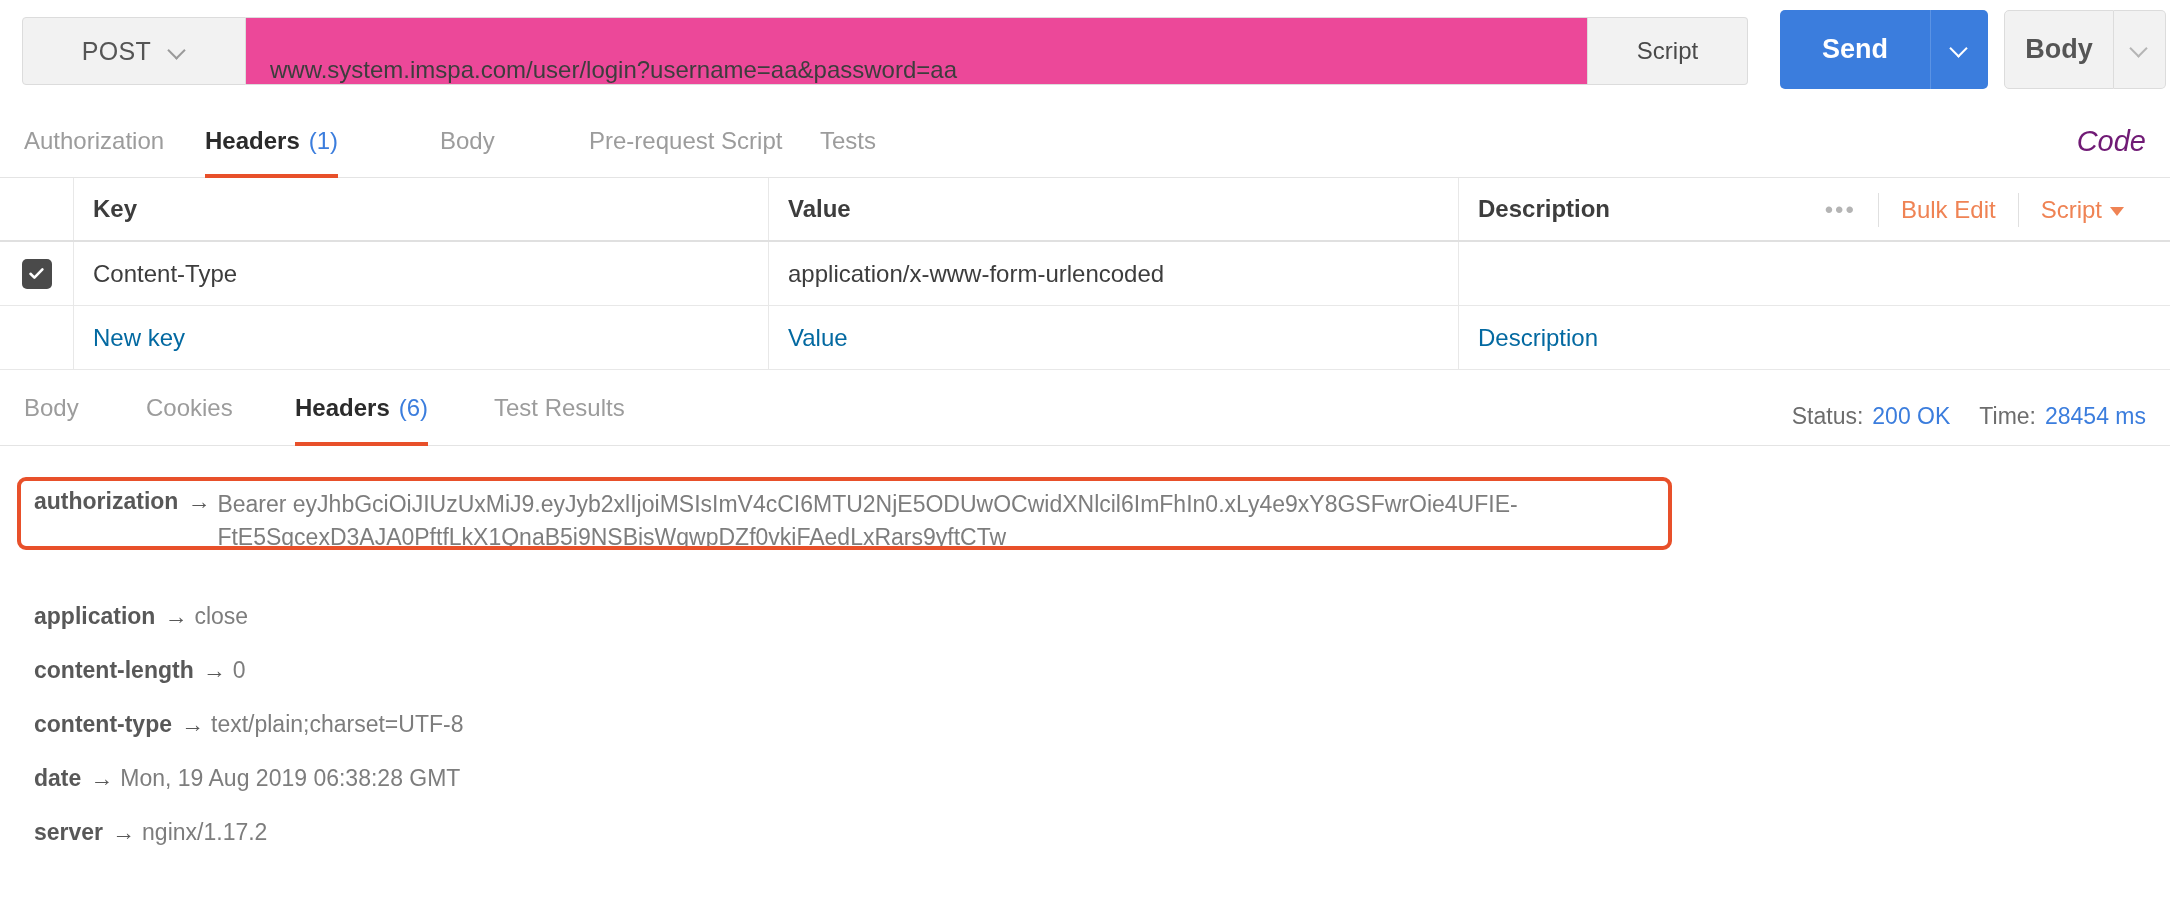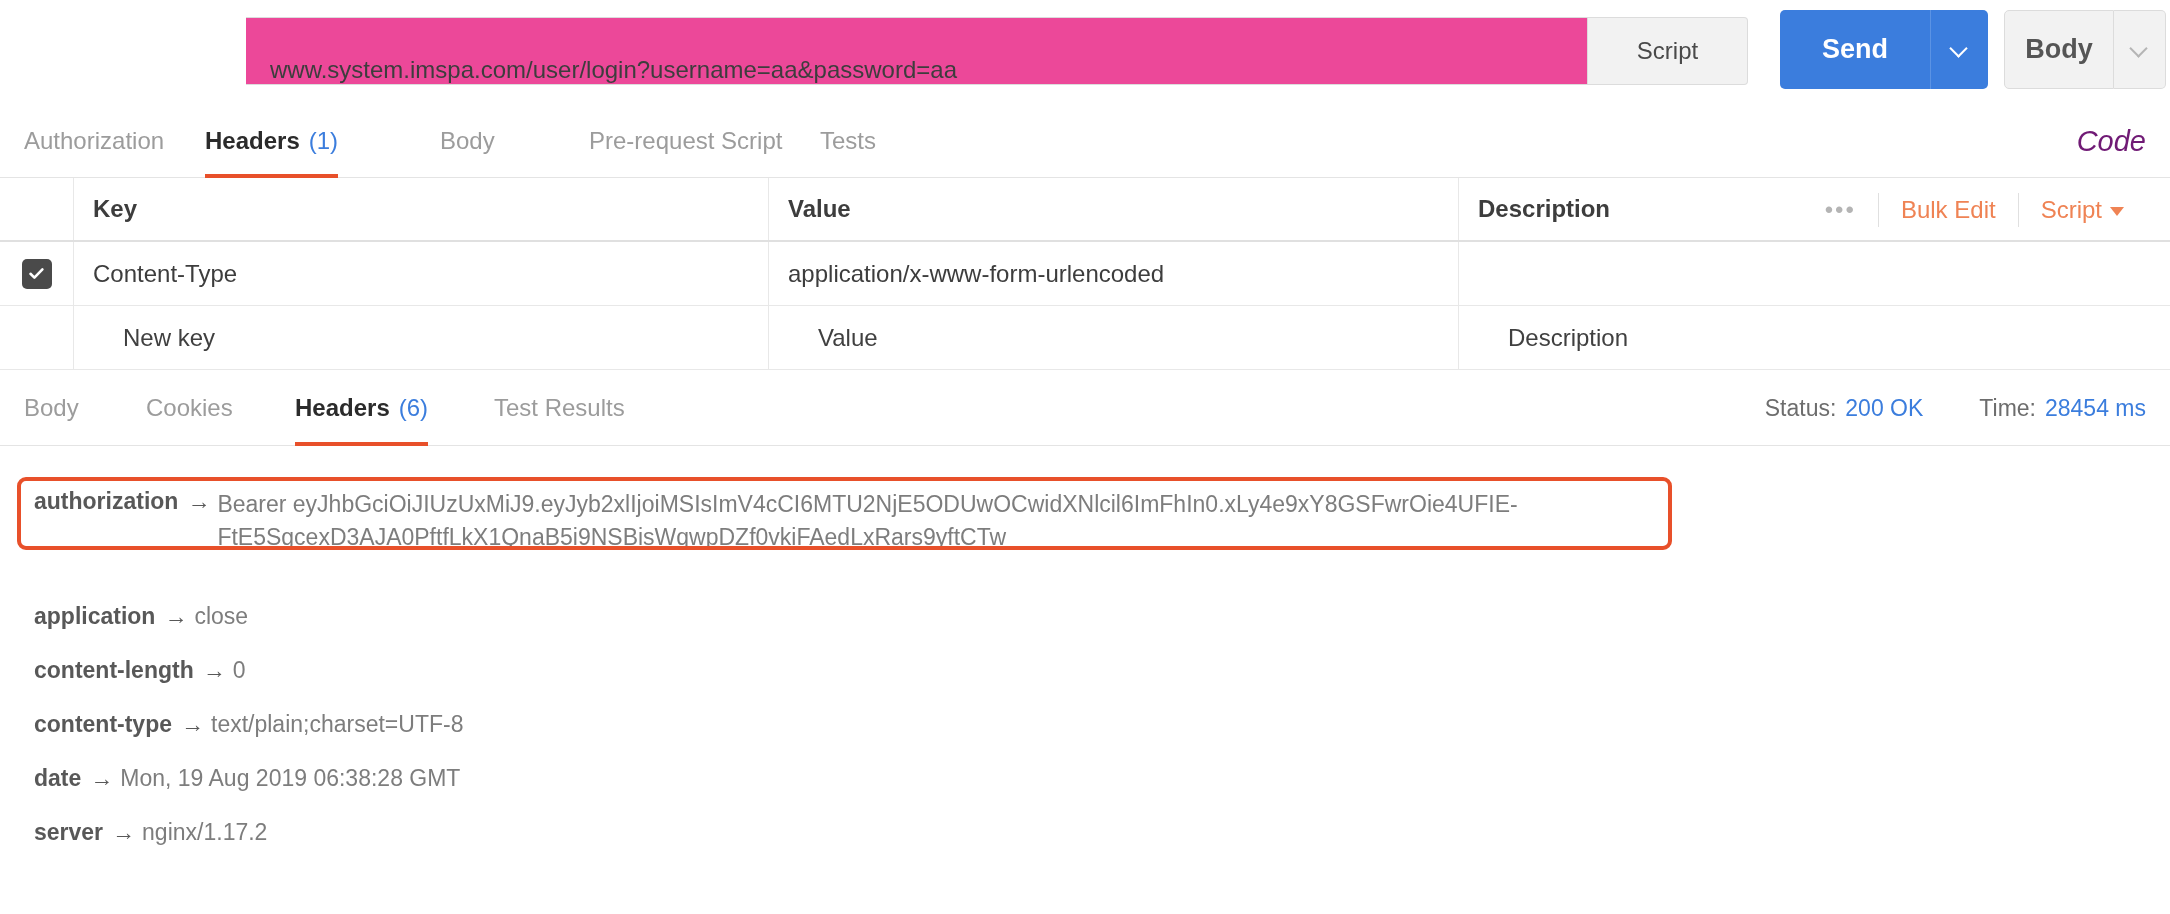--- a/index.html
+++ b/index.html
@@ -89,21 +89,21 @@
   
   .tbl { position:absolute; left:0; top:178px; width:2170px; }
   .tbl-row { position: relative; display:flex; height: 64px; border-bottom: 1px solid #e8e8e8; }
   .tbl-row.head { height: 64px; border-bottom: 2px solid #e0e0e0; }
   .c-chk { width: 74px; border-right: 1px solid #e8e8e8; display:flex; align-items:center; justify-content:center; }
   .c-key { width: 695px; border-right: 1px solid #e8e8e8; display:flex; align-items:center; padding-left: 19px; }
   .c-val { width: 690px; border-right: 1px solid #e8e8e8; display:flex; align-items:center; padding-left: 19px; }
   .c-desc { flex: 1; display:flex; align-items:center; padding-left: 19px; position: relative; }
   .th { font-size: 24px; font-weight: bold; color: #3d3d3d; }
   .td { font-size: 24px; color: #3d3d3d; }
-  .td.ph { color: #404040; margin-left: 30px; }
+  .td.ph { color: #0369a1; }
   .chkbox {
     width: 30px; height: 30px; background:#4a4a4a; border-radius: 5px;
     display:flex; align-items:center; justify-content:center; cursor:pointer;
   }
   .chkbox svg { display:block; }
   .hdr-actions {
     position:absolute; right: 24px; top: 0; height: 64px; display:flex; align-items:center; gap: 0;
   }
   .dots { font-size: 24px; color:#b4b4b4; letter-spacing: 2px; padding: 0 22px; cursor:pointer; }
   .act-sep { width:1px; height: 34px; background:#e0e0e0; }
@@ -111,21 +111,21 @@
   .caret-sm { display:inline-block; margin-left:8px; border-left:7px solid transparent; border-right:7px solid transparent; border-top: 9px solid #ef8354; vertical-align: middle; }
 
   
   .resp-tabs {
     position:absolute; left:0; top: 370px; width: 2170px; height: 76px;
     border-bottom: 1px solid #e4e4e4; background:#fff;
   }
   .resp-tabs .tab { height: 76px; }
   .resp-tabs .tab.active::after { bottom: 0; }
   .status-area {
-    position:absolute; right: 24px; top:0; height: 76px; display:flex; align-items:center; gap: 56px;
+    position:absolute; right: 24px; top:8px; height: 76px; display:flex; align-items:center; gap: 29px;
     font-size: 23px; color:#6d6d6d;
   }
   .status-area .v { color:#3b7ddd; margin-left: 9px; }
 
   
   .rlist { position:absolute; left:0; top: 446px; width: 2170px; }
   .rrow { position: relative; padding: 0 0 0 34px; display:flex; align-items:flex-start; }
   .rkey { font-size: 23px; font-weight: bold; color: #585858; white-space: nowrap; }
   .arr { font-size: 23px; color:#585858; margin: 0 7px 0 9px; }
   .rval { font-size: 23px; color: #7d7d7d; }
@@ -135,20 +135,24 @@
     position: absolute; left: 17px; top: 477px; width: 1655px; height: 73px;
     border: 4px solid #e8502a; border-radius: 9px; pointer-events:none;
   }
 </style>
 </head>
 <body>
 
 <div id="app">
 
   <div class="urlbar">
+    <div class="method-box">
+      <span class="method-label">POST</span>
+      <span class="chev"></span>
+    </div>
     <div class="url-box">
       <span class="url-text">www.system.imspa.com/user/login?username=aa&amp;password=aa</span>
     </div>
     <div class="params-btn">
       <span class="params-label">Script</span>
     </div>
     <div class="send-btn">
       <span class="send-label">Send</span>
     </div>
     <div class="send-caret">

